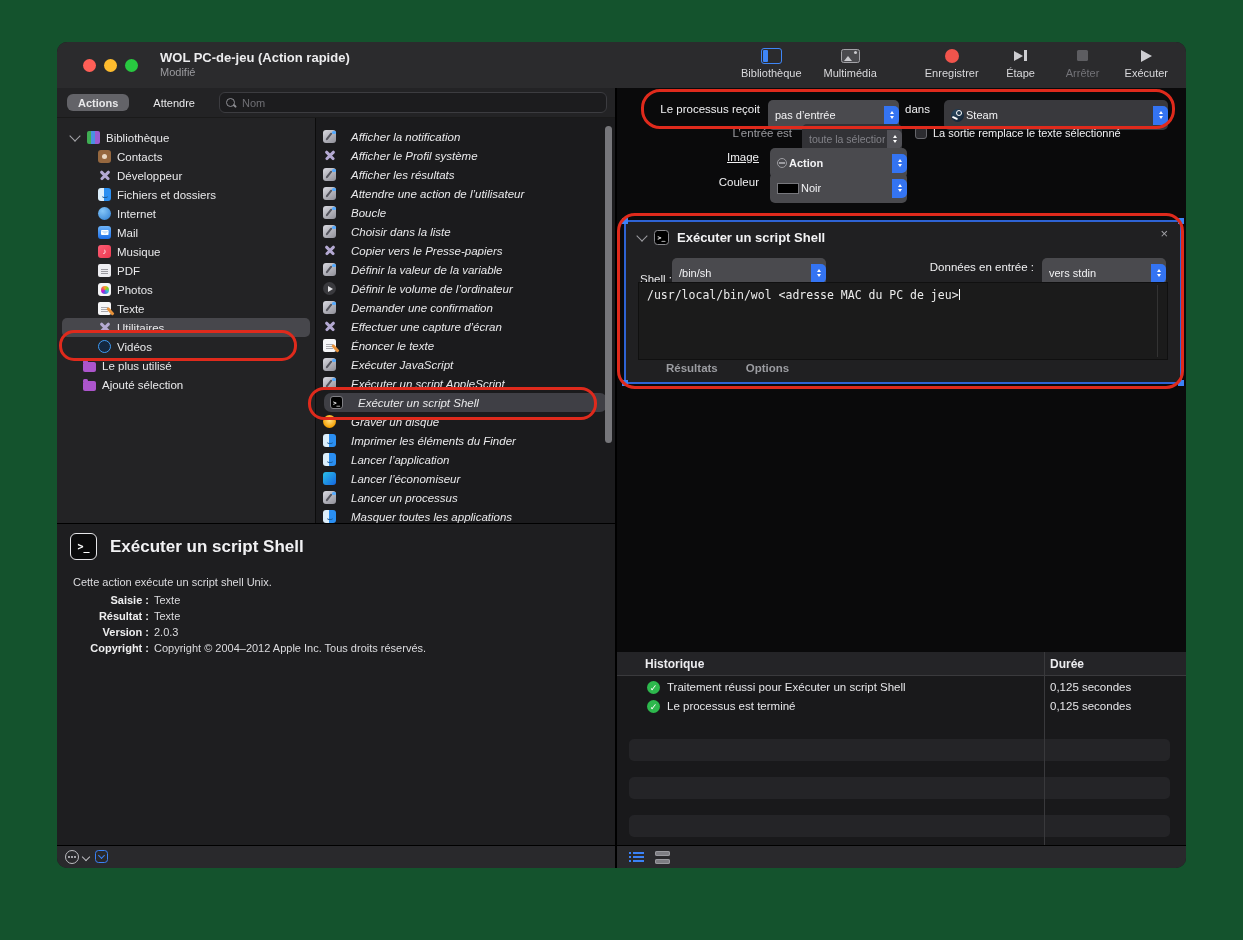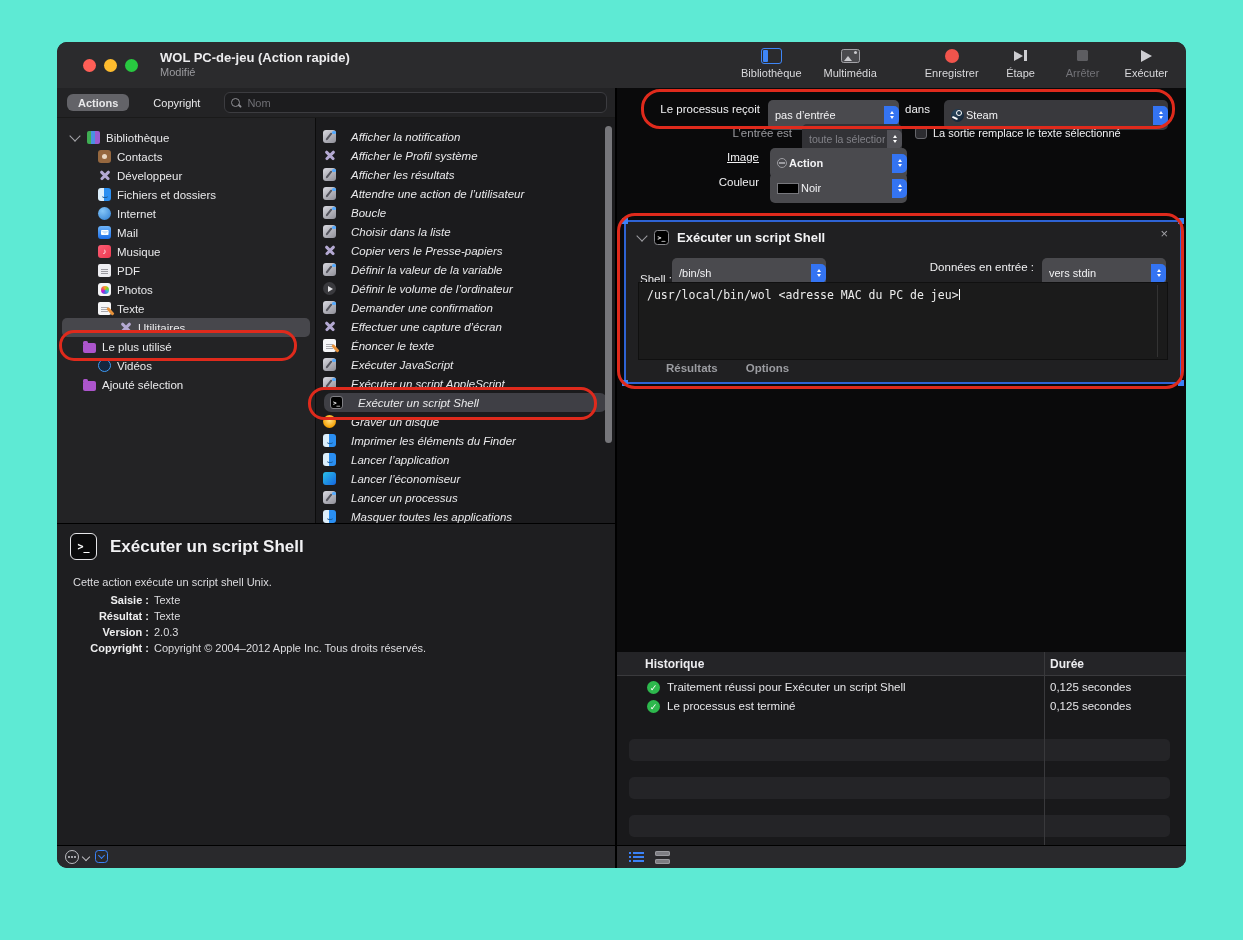--- a/index.html
+++ b/index.html
@@ -1,17 +1,17 @@
 <!DOCTYPE html>
 <html><head>
 <meta charset="utf-8">
 <style>
   html,body{margin:0;padding:0;background:#000;width:1243px;height:940px;
     font-family:"Liberation Sans","DejaVu Sans",sans-serif;-webkit-font-smoothing:antialiased;}
-  .stage{position:relative;width:1243px;height:940px;background:#5eead4;overflow:hidden;}
+  .stage{position:relative;width:1243px;height:940px;background:#14532d;overflow:hidden;}
   .window{position:absolute;left:57px;top:42px;width:1129px;height:826px;background:#1b1b1d;
     border-radius:10px;overflow:hidden;}
 
   
   .titlebar{position:absolute;left:0;top:0;width:1129px;height:46px;background:#2b2b2d;
     border-bottom:1px solid #000;display:flex;align-items:center;}
   .traffic{display:flex;gap:8px;padding:0 0 0 26px;}
   .tl{width:13px;height:13px;border-radius:50%;}
   .tl.red{background:#ff5f57}.tl.yellow{background:#febc2e}.tl.green{background:#28c840}
   .titlewrap{margin-left:22px;line-height:1.15;}
@@ -50,21 +50,21 @@
   .searchbox input::placeholder{color:#6f6f74;}
 
   .columns{position:absolute;left:0;top:30px;width:558px;height:405px;display:flex;}
   .sidebar{width:258px;height:100%;background:#232325;padding-top:10px;box-sizing:border-box;position:relative;}
   .actionlist{flex:1;height:100%;background:#1b1b1d;border-left:1px solid #0c0c0c;padding-top:9px;box-sizing:border-box;position:relative;overflow:hidden;}
   .srow,.arow{display:flex;align-items:center;height:19px;font-size:11.5px;color:#e9e9eb;gap:6px;}
   .srow.lvl0{padding-left:14px;}
   .srow.lvl1{padding-left:41px;}
   .srow.lvl0b{padding-left:26px;}
   .srow.sel{background:#47474c;border-radius:5px;margin:0 5px;}
-  .srow.sel.lvl1{padding-left:57px;}
+  .srow.sel.lvl1{padding-left:36px;}
   .arow{padding-left:7px;gap:15px;font-style:italic;}
   .arow.sel{background:#3f3f45;border-radius:7px;margin:0 8px;padding-left:6px;}
   .disclosure{width:7px;height:7px;border-right:1.6px solid #a5a5aa;border-bottom:1.6px solid #a5a5aa;
     transform:rotate(45deg);margin:-3px 2px 0 0;flex:0 0 auto;}
   .scrollthumb{position:absolute;right:3px;top:8px;width:7px;height:317px;background:#76767a;border-radius:4px;}
 
   
   .ic{width:13px;height:13px;border-radius:3px;flex:0 0 13px;display:flex;align-items:center;justify-content:center;position:relative;overflow:visible;}
 
   [data-name="books-icon"]{border-radius:2px;background:linear-gradient(90deg,#3fae53 0 30%,#4a90e2 30% 62%,#9a5bd0 62% 100%);}
@@ -246,21 +246,21 @@
               <span class="gl-run" data-name="run-icon"></span>
             </span>
         <span class="tlabel" data-name="toolbar-label">Exécuter</span>
       </div>
     </div>
   </div>
 
   <div class="left" data-name="library-pane">
     <div class="filterrow" data-name="library-filter-row">
       <span class="tabpill sel" data-name="tab-actions">Actions</span>
-      <span class="tabpill" data-name="tab-variables">Copyright</span>
+      <span class="tabpill" data-name="tab-variables">Attendre</span>
       <span class="searchbox" data-name="search-field">
         <span class="mag" data-name="search-icon"></span>
         <input data-name="search-input" placeholder="Nom" style="">
       </span>
     </div>
 
     <div class="columns" data-name="library-columns">
       <div class="sidebar" data-name="library-sidebar">
         <div class="srow lvl0" data-name="sidebar-item-bibliotheque">
           <span class="disclosure" data-name="chevron-down-icon"></span>
@@ -300,27 +300,27 @@
           <span data-name="sidebar-item-label">Photos</span>
         </div>
         <div class="srow lvl1" data-name="sidebar-item-texte">
           <span class="ic" data-name="text-doc-icon"></span>
           <span data-name="sidebar-item-label">Texte</span>
         </div>
         <div class="srow lvl1 sel" data-name="sidebar-item-utilitaires">
           <span class="ic" data-name="utilities-x-icon"></span>
           <span data-name="sidebar-item-label">Utilitaires</span>
         </div>
+        <div class="srow lvl1" data-name="sidebar-item-videos">
+          <span class="ic" data-name="video-icon"></span>
+          <span data-name="sidebar-item-label">Vidéos</span>
+        </div>
         <div class="srow lvl0b" data-name="sidebar-item-le-plus-utilise">
           <span class="ic" data-name="smart-folder-icon"></span>
           <span data-name="sidebar-item-label">Le plus utilisé</span>
-        </div>
-        <div class="srow lvl1" data-name="sidebar-item-videos">
-          <span class="ic" data-name="video-icon"></span>
-          <span data-name="sidebar-item-label">Vidéos</span>
         </div>
         <div class="srow lvl0b" data-name="sidebar-item-ajoute-recemment">
           <span class="ic" data-name="smart-folder-icon"></span>
           <span data-name="sidebar-item-label">Ajouté sélection</span>
         </div>
       </div>
 
       <div class="actionlist" data-name="action-list">
         <div class="arow" data-name="action-list-item">
           <span class="ic" data-name="automator-icon"></span>

